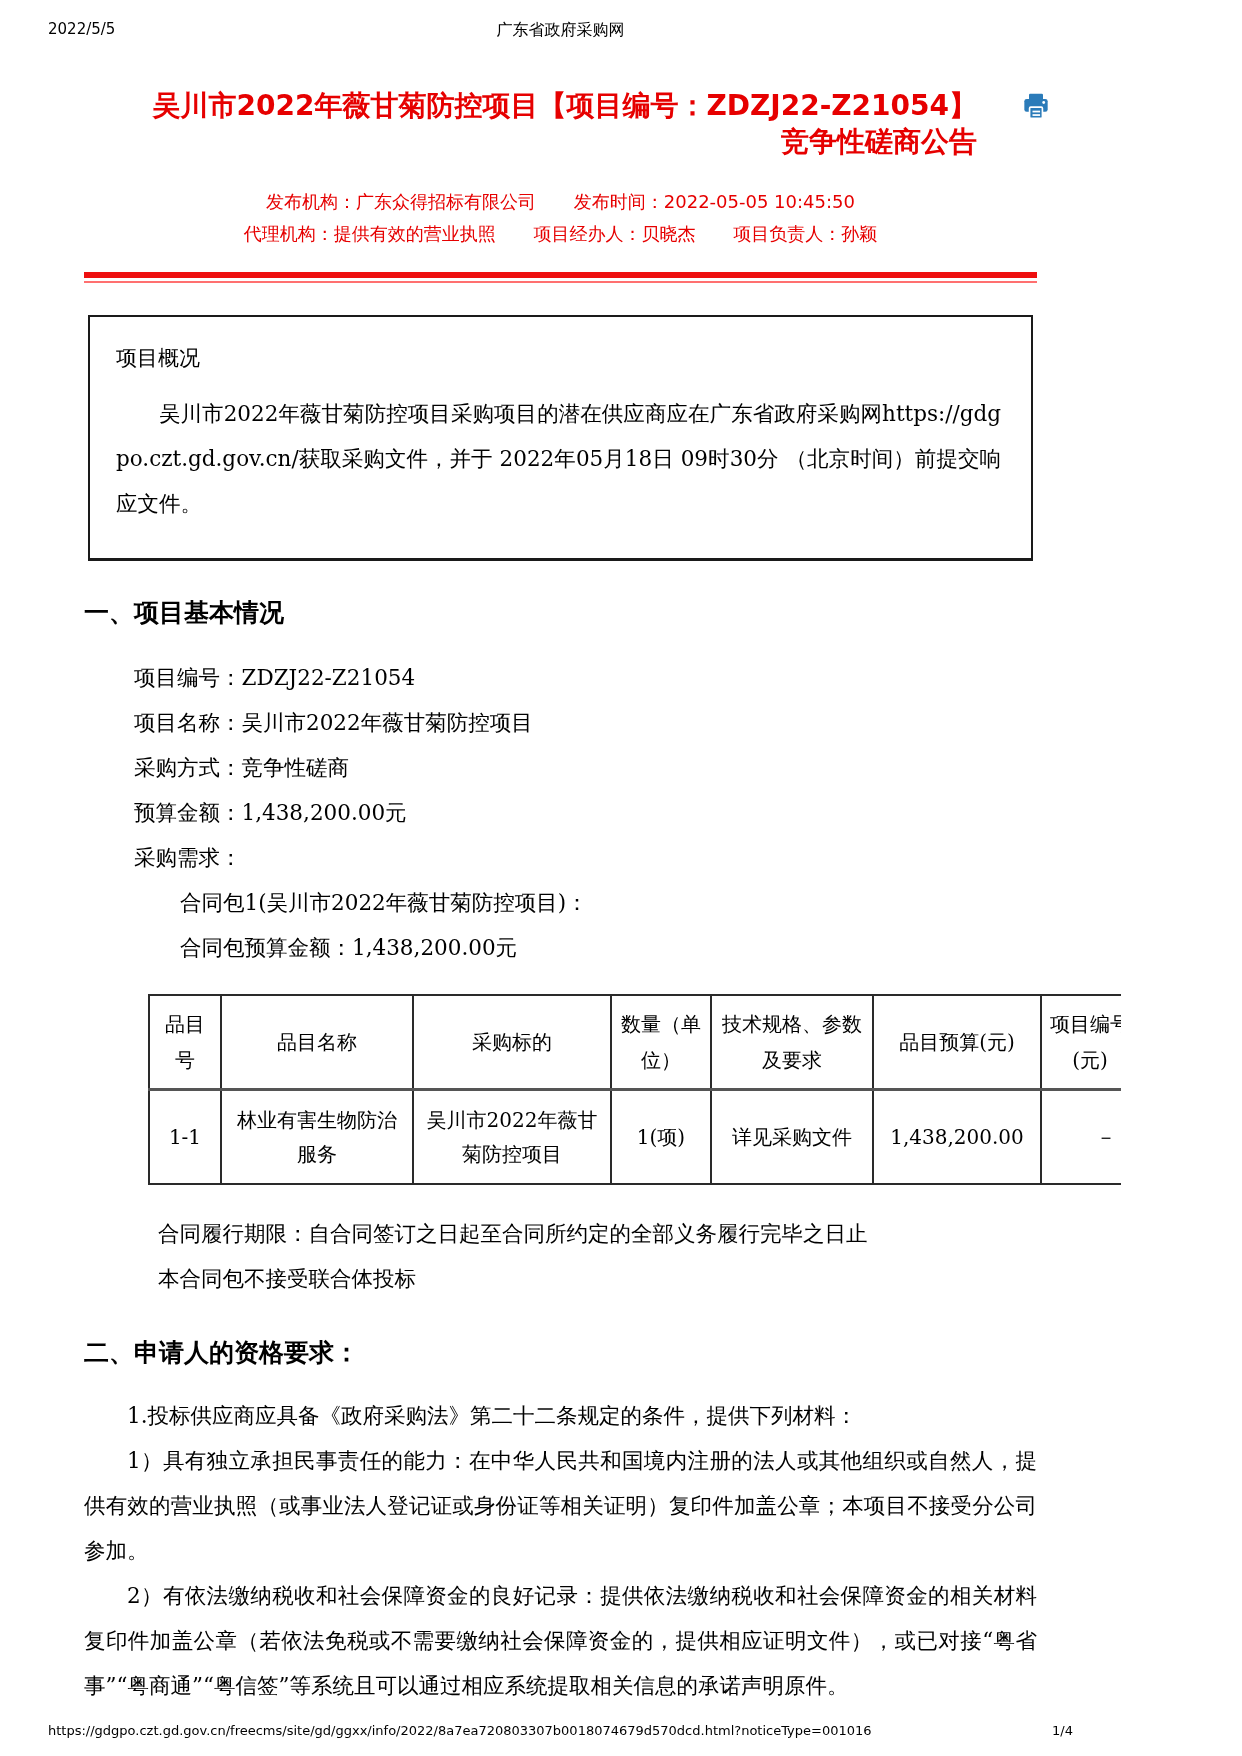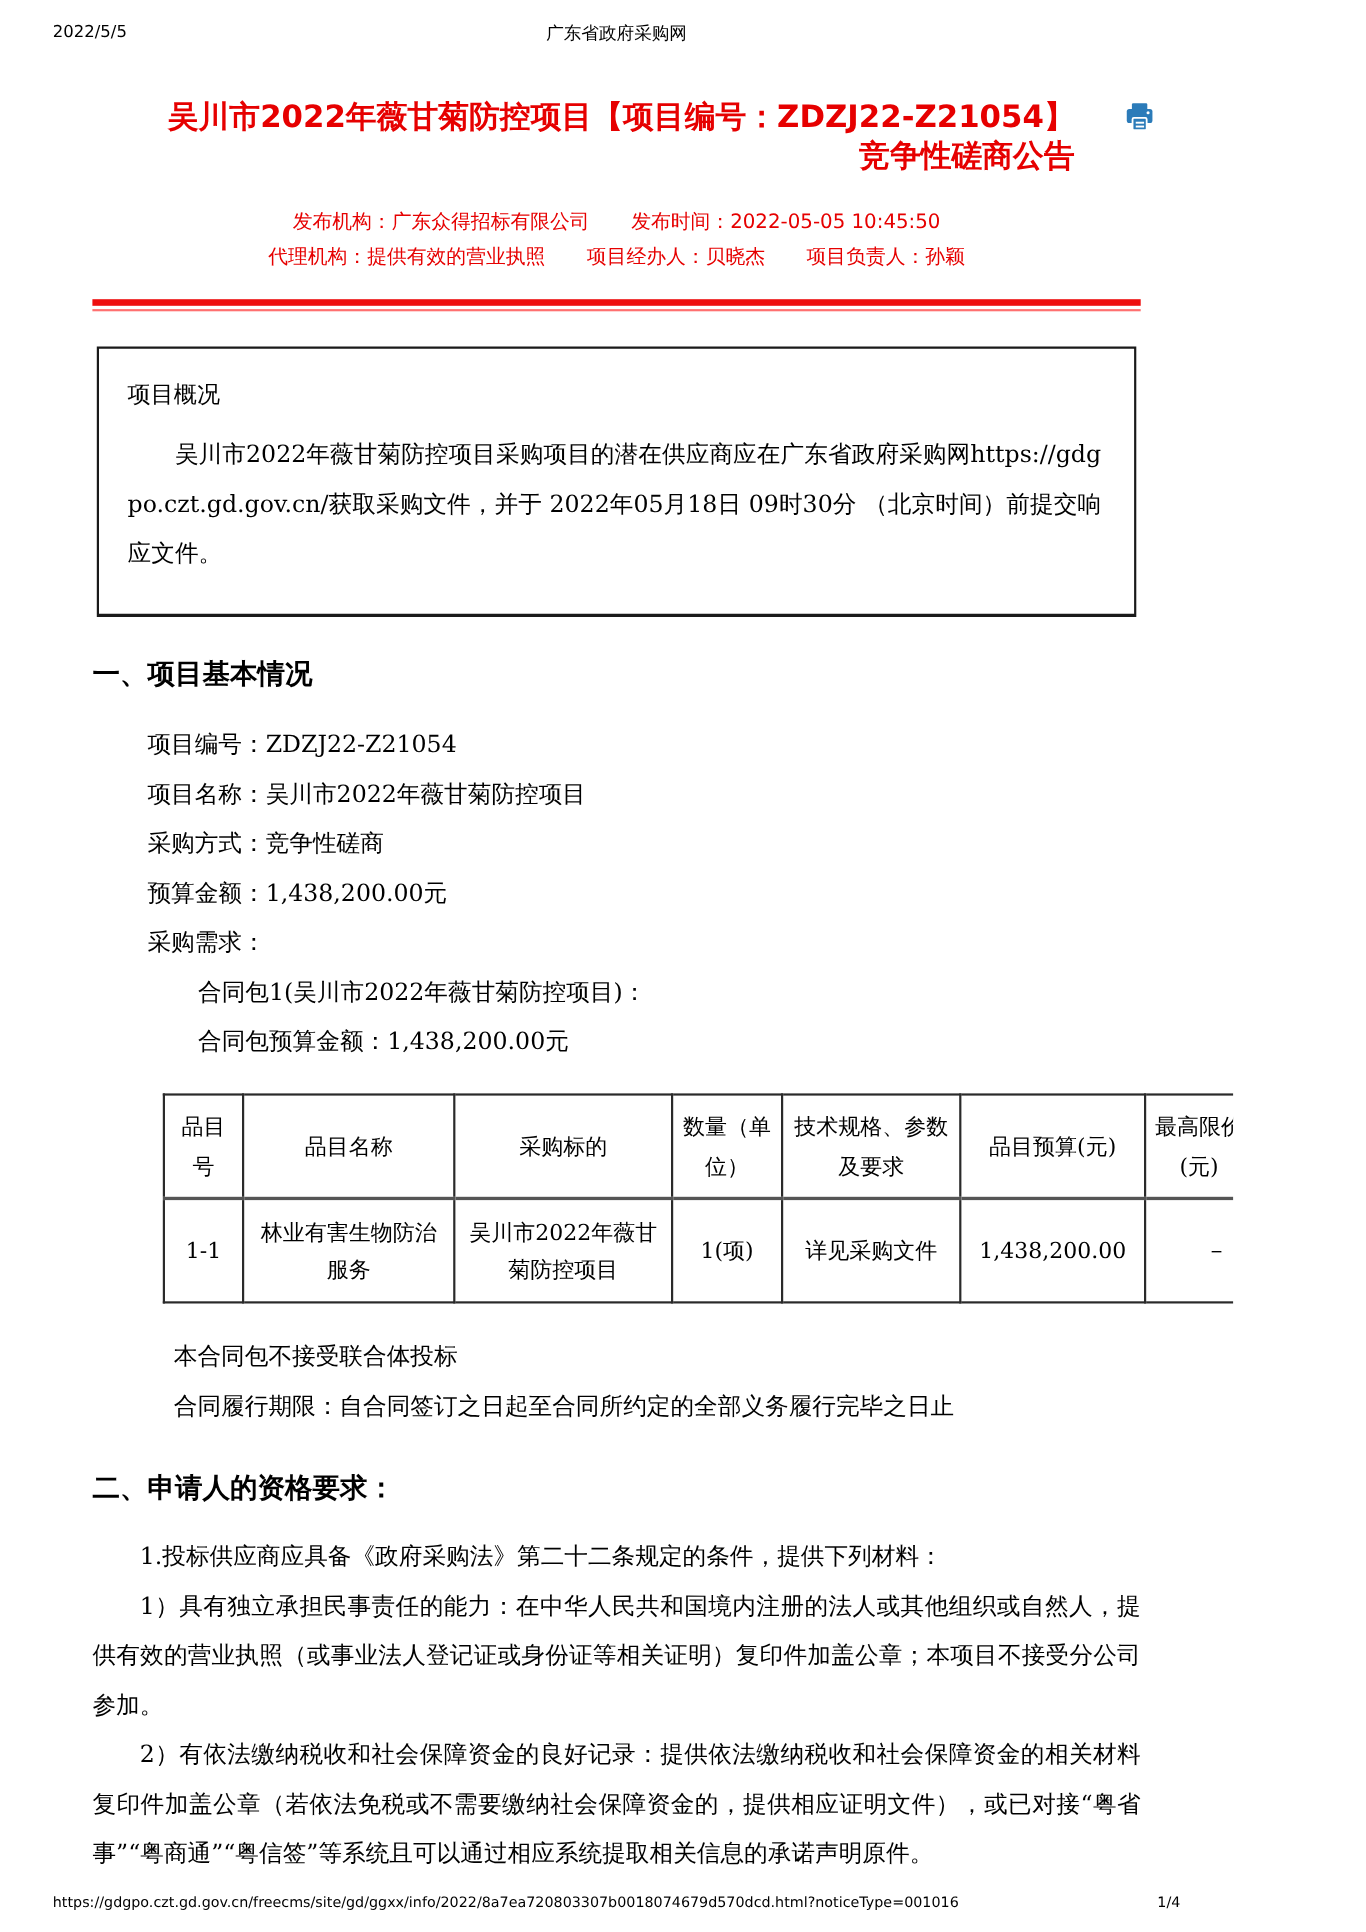--- a/index.html
+++ b/index.html
@@ -163,39 +163,39 @@
           <col class="col7">
       </colgroup>
       <thead>
         <tr>
           <th>品目号</th>
           <th>品目名称</th>
           <th>采购标的</th>
           <th>数量（单位）</th>
           <th>技术规格、参数及要求</th>
           <th>品目预算(元)</th>
-          <th>最高限价(元)</th>
+          <th>项目编号(元)</th>
         </tr>
       </thead>
       <tbody>
         <tr>
           <td>1-1</td>
           <td>林业有害生物防治服务</td>
           <td>吴川市2022年薇甘菊防控项目</td>
           <td>1(项)</td>
           <td>详见采购文件</td>
           <td>1,438,200.00</td>
           <td class="dash-cell">－</td>
         </tr>
       </tbody>
     </table>
 
     <div class="notes">
+      <div class="note-line">合同履行期限：自合同签订之日起至合同所约定的全部义务履行完毕之日止</div>
       <div class="note-line">本合同包不接受联合体投标</div>
-      <div class="note-line">合同履行期限：自合同签订之日起至合同所约定的全部义务履行完毕之日止</div>
     </div>
 
     <div class="section-heading">二、申请人的资格要求：</div>
 
     <div class="paragraphs">
       <div class="para">1.投标供应商应具备《政府采购法》第二十二条规定的条件，提供下列材料：</div>
       <div class="para">1）具有独立承担民事责任的能力：在中华人民共和国境内注册的法人或其他组织或自然人，提供有效的营业执照（或事业法人登记证或身份证等相关证明）复印件加盖公章；本项目不接受分公司参加。</div>
       <div class="para">2）有依法缴纳税收和社会保障资金的良好记录：提供依法缴纳税收和社会保障资金的相关材料复印件加盖公章（若依法免税或不需要缴纳社会保障资金的，提供相应证明文件），或已对接“粤省事”“粤商通”“粤信签”等系统且可以通过相应系统提取相关信息的承诺声明原件。</div>
     </div>
 

